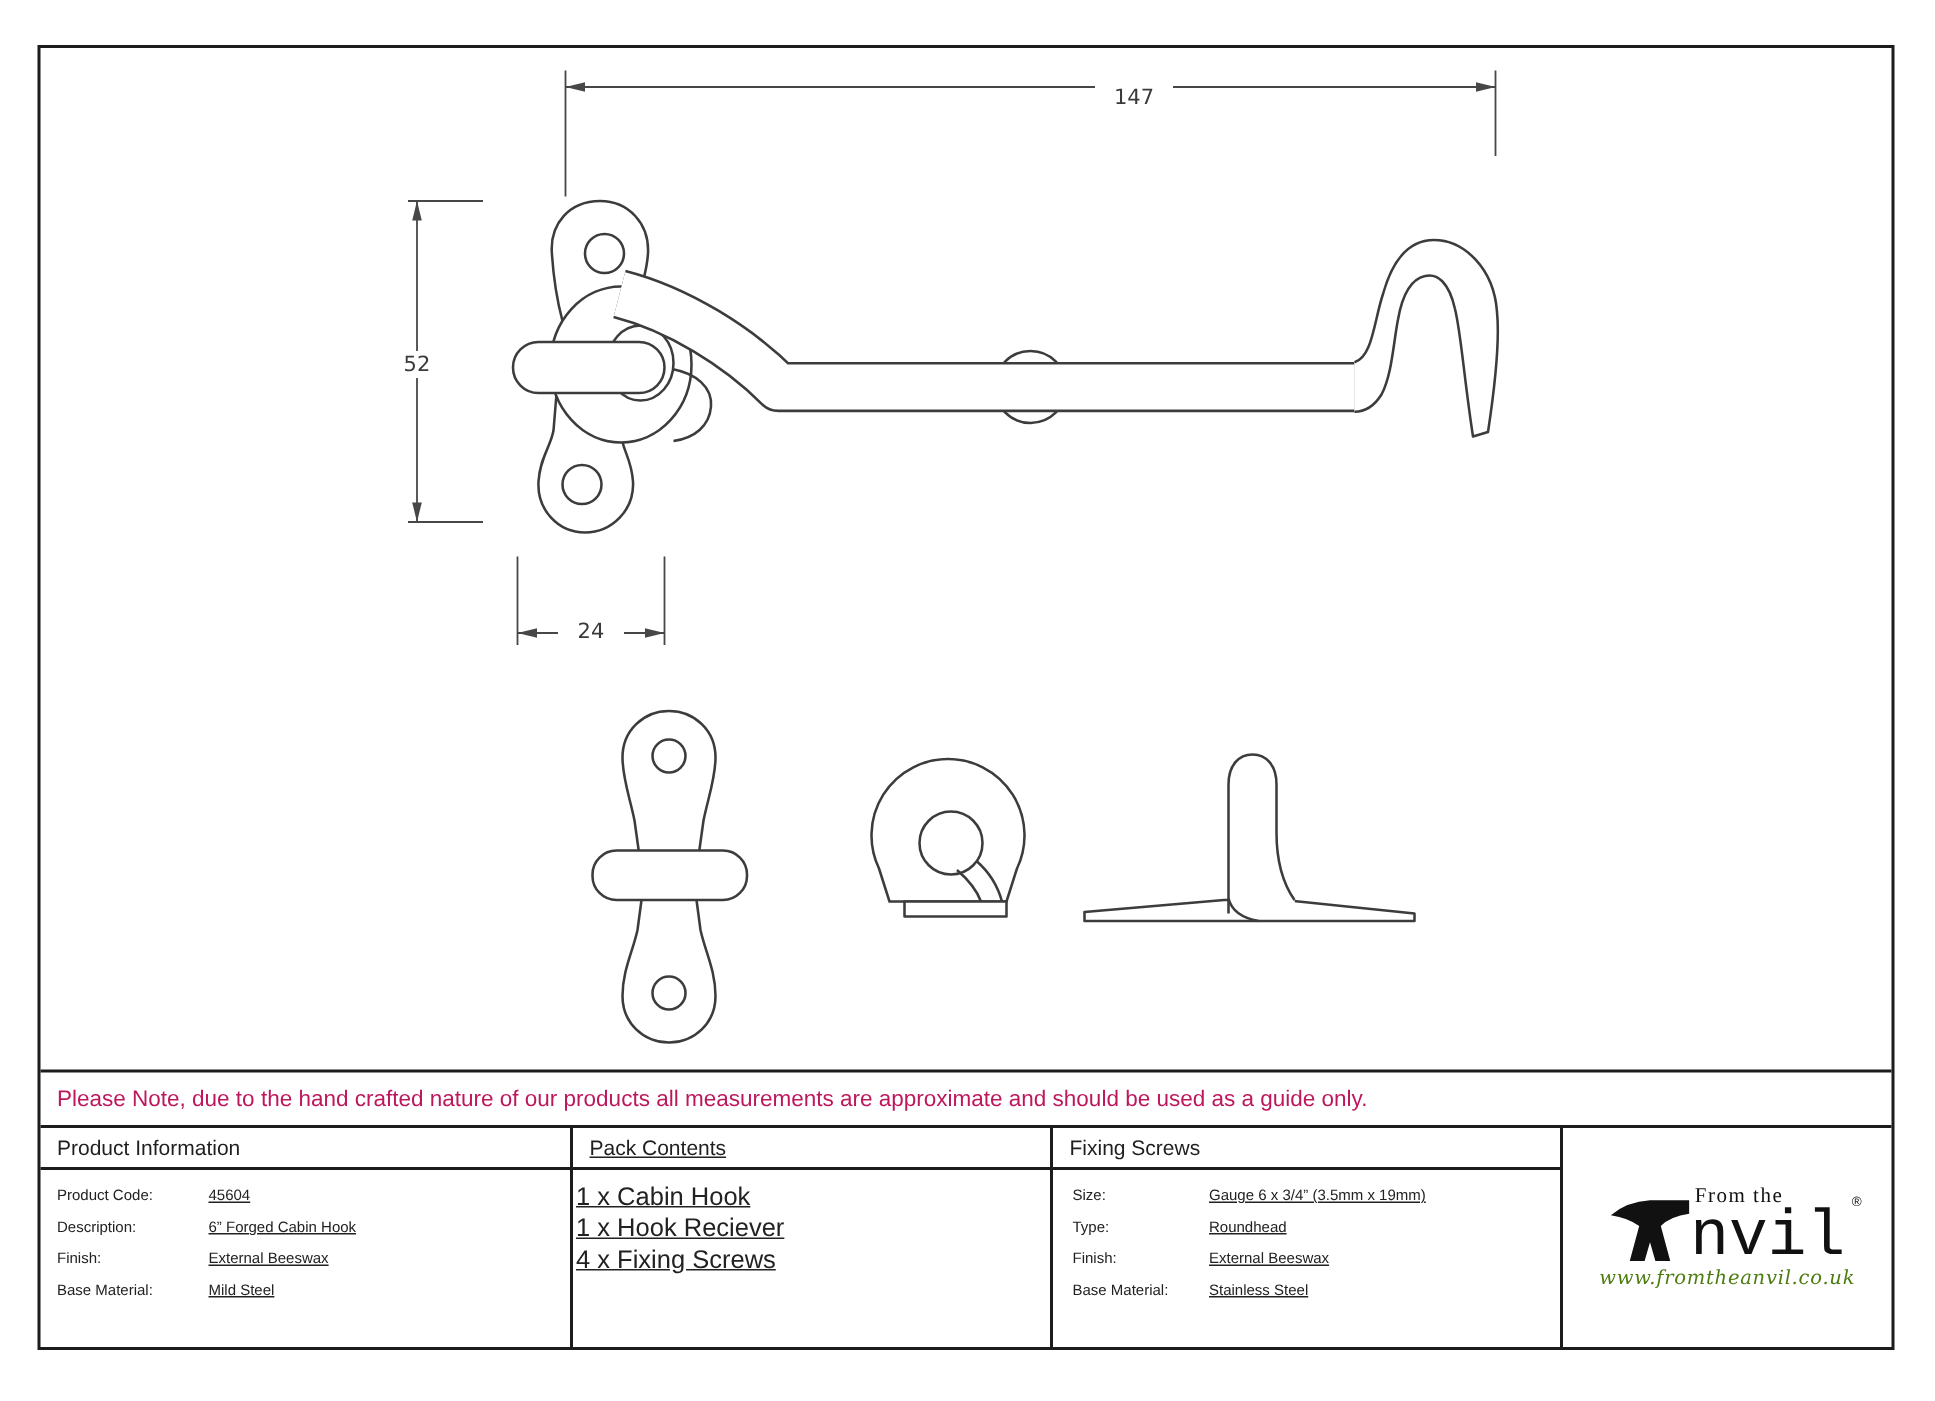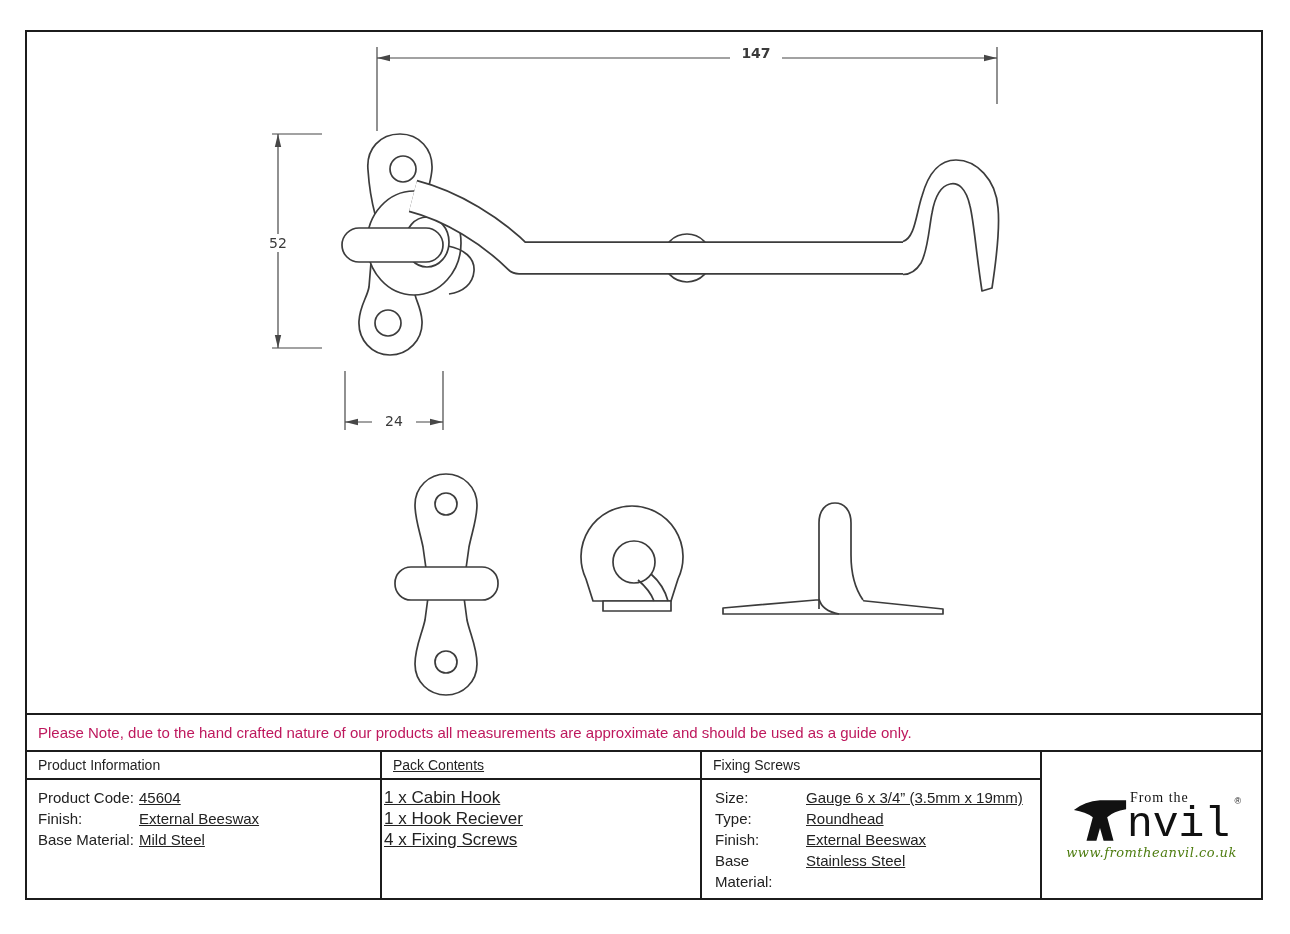--- a/index.html
+++ b/index.html
@@ -23,21 +23,21 @@
   
   .info-table { border-top:2px solid #1c1c1c; flex:1; display:flex; }
   .col { height:100%; }
   .col-1 { width:353px; }
   .col-2 { width:320px; border-left:2px solid #1c1c1c;text-decoration:underline; }
   .col-3 { width:340px; border-left:2px solid #1c1c1c; }
   .col-4 { flex:1; border-left:2px solid #1c1c1c; display:flex; align-items:center; justify-content:center; }
   .col-header { height:28px; border-bottom:2px solid #1c1c1c; display:flex; align-items:center;
                 padding-left:11px; font-size:14px; color:#1f1f1f; }
   .col-body { padding-top:7px; }
-  .kv-row { display:flex; line-height:21px; font-size:15px; }
+  .kv-row { display:flex; line-height:21px; font-size:10px; }
   .kv-label { width:112px; padding-left:11px; flex-shrink:0; }
   .col-3 .kv-label { width:104px; padding-left:13px; }
   .kv-value { flex:1;text-decoration:underline; }
   .pc-item { line-height:21px; font-size:17px; padding-left:2px; }
 
   
   .logo { display:flex; flex-direction:column; align-items:center; }
   .logo-row { display:flex; align-items:flex-end; }
   .logo-text { position:relative; padding-top:16px; }
   .from-the { position:absolute; left:3px; top:0; font-family:"Liberation Serif", serif;
@@ -127,37 +127,41 @@
         <g stroke="#3c3c3c" stroke-width="1.7" fill="#fff" stroke-linejoin="round">
           <path d="M 723,608 L 816,600 L 856,600 L 943,609 L 943,614 L 723,614 Z"></path>
           <path d="M 819,609 L 819,523 C 819,510 826,503 835,503 C 844,503 851,510 851,523
                    L 851,555 C 851,577 856,590 863,600 L 864,609 Z" stroke="none"></path>
           <path fill="none" d="M 819,609 L 819,523 C 819,510 826,503 835,503
                    C 844,503 851,510 851,523 L 851,555 C 851,577 856,590 863,600"></path>
           <path fill="none" d="M 819,599 C 821,607 828,612 839,614"></path>
         </g>
       </svg>
 
-      <div class="dim-label" style="left:703px; top:12px; width:52px;font-weight:bold;">147</div>
+      <div class="dim-label" style="left:703px; top:24px; width:52px;">147</div>
       <div class="dim-label" style="left:229px; top:202px; width:44px;">52</div>
       <div class="dim-label" style="left:345px; top:380px; width:44px;">24</div>
     </div>
 
     <div class="note-row">
       <span>Please Note, due to the hand crafted nature of our products all measurements are approximate and should be used as a guide only.</span>
     </div>
 
     <div class="info-table">
 
       <div class="col col-1">
         <div class="col-header">Product Information</div>
         <div class="col-body">
           <div class="kv-row">
             <span class="kv-label">Product Code:</span>
             <span class="kv-value">45604</span>
+          </div>
+          <div class="kv-row">
+            <span class="kv-label">Description:</span>
+            <span class="kv-value">6” Forged Cabin Hook</span>
           </div>
           <div class="kv-row">
             <span class="kv-label">Finish:</span>
             <span class="kv-value">External Beeswax</span>
           </div>
           <div class="kv-row">
             <span class="kv-label">Base Material:</span>
             <span class="kv-value">Mild Steel</span>
           </div>
         </div>

